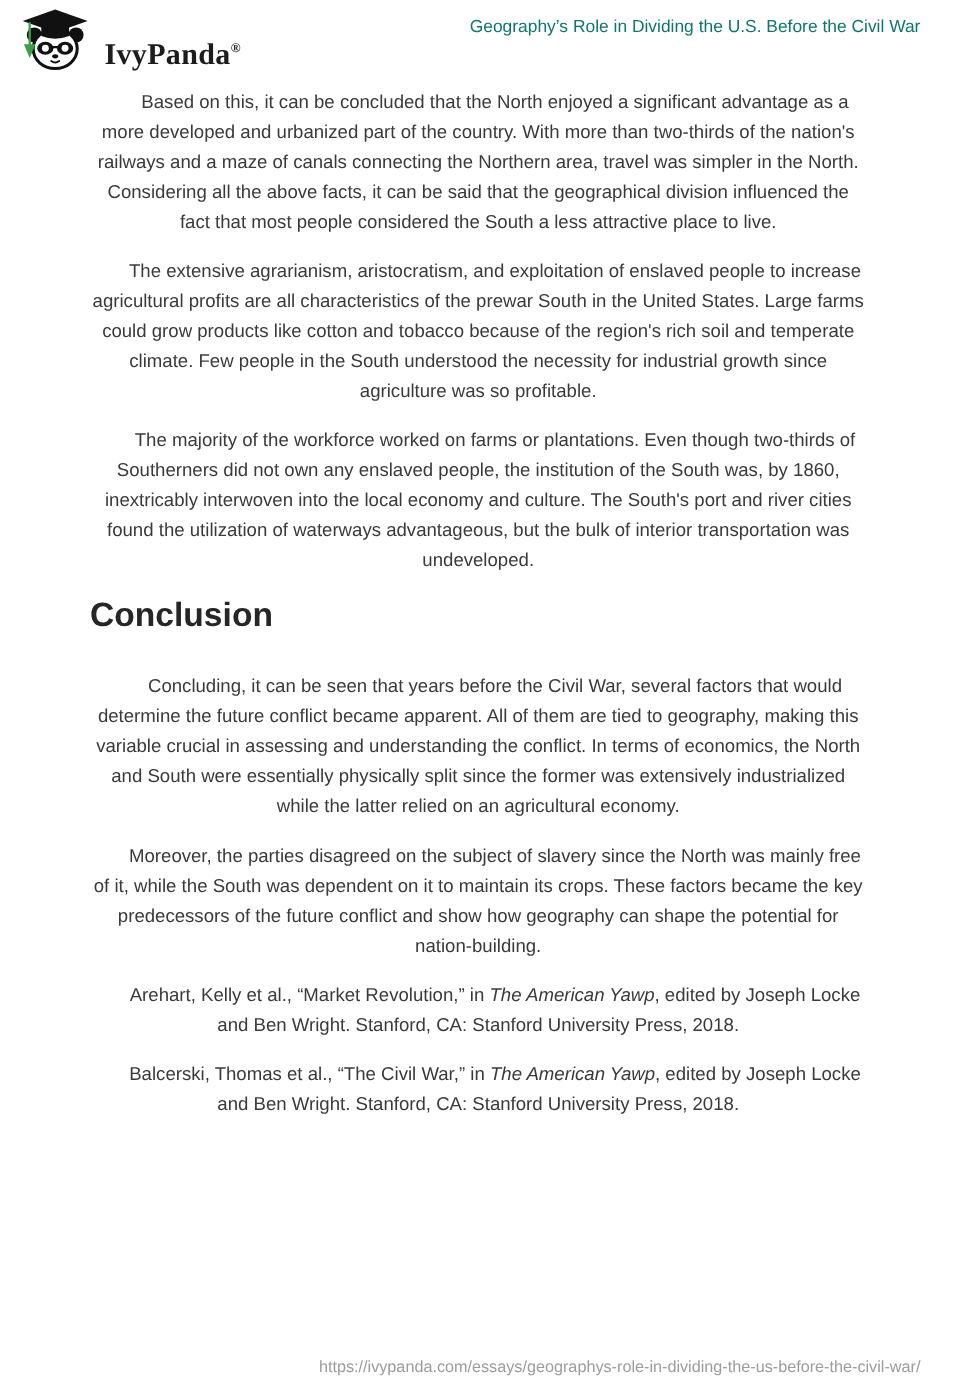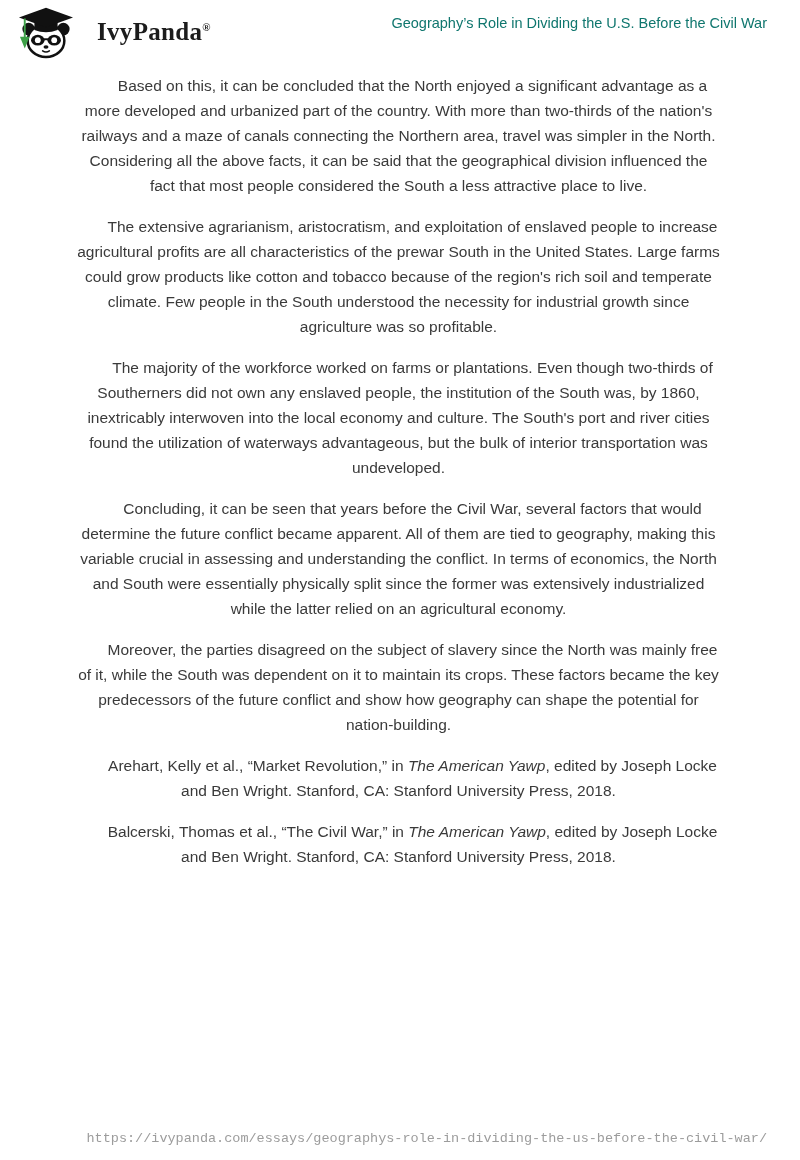--- a/index.html
+++ b/index.html
@@ -10,22 +10,22 @@
     background: #ffffff;
     font-family: "Liberation Sans", sans-serif;
     overflow: hidden;
   }
   
   .header {
     position: absolute;
     top: 4px;
     left: 15px;
     display: flex;
-    align-items: center;
-    gap: 20px;
+    align-items: flex-end;
+    gap: 10px;
   }
   .logo-svg { display: block; }
   .brand {
     font-family: "Liberation Serif", serif;
     font-weight: bold;
     font-size: 25px;
     color: #1c1c1c;
     letter-spacing: 0.3px;
     text-decoration: none;
   }
@@ -63,21 +63,20 @@
   .content em { font-style: italic; }
   
   .footer-url {
     position: absolute;
     top: 1131px;
     right: 33px;
     font-size: 13.5px;
     color: #9c9c9c;
     text-decoration: none;
     white-space: nowrap;
-    font-family: Liberation Mono, monospace;
   }
 </style>
 </head>
 <body>
 
 <div class="page">
 
   <div class="header">
     <span>
       <svg class="logo-svg" width="62" height="56" viewBox="0 0 64 58" xmlns="http://www.w3.org/2000/svg">
@@ -116,20 +115,21 @@
     <a class="brand" href="#"><span>IvyPanda</span><sup>®</sup></a>
   </div>
 
   <div class="doc-title">Geography’s Role in Dividing the U.S. Before the Civil War</div>
 
   <div class="content">
     <p>Based on this, it can be concluded that the North enjoyed a significant advantage as a more developed and urbanized part of the country. With more than two-thirds of the nation's railways and a maze of canals connecting the Northern area, travel was simpler in the North. Considering all the above facts, it can be said that the geographical division influenced the fact that most people considered the South a less attractive place to live.</p>
     <p>The extensive agrarianism, aristocratism, and exploitation of enslaved people to increase agricultural profits are all characteristics of the prewar South in the United States. Large farms could grow products like cotton and tobacco because of the region's rich soil and temperate climate. Few people in the South understood the necessity for industrial growth since agriculture was so profitable.</p>
     <p>The majority of the workforce worked on farms or plantations. Even though two-thirds of Southerners did not own any enslaved people, the institution of the South was, by 1860, inextricably interwoven into the local economy and culture. The South's port and river cities found the utilization of waterways advantageous, but the bulk of interior transportation was undeveloped.</p>
 
+    <h2>Conclusion</h2>
 
     <p>Concluding, it can be seen that years before the Civil War, several factors that would determine the future conflict became apparent. All of them are tied to geography, making this variable crucial in assessing and understanding the conflict. In terms of economics, the North and South were essentially physically split since the former was extensively industrialized while the latter relied on an agricultural economy.</p>
     <p>Moreover, the parties disagreed on the subject of slavery since the North was mainly free of it, while the South was dependent on it to maintain its crops. These factors became the key predecessors of the future conflict and show how geography can shape the potential for nation-building.</p>
 
 
     <p><span>Arehart, Kelly et al., “Market Revolution,” in </span><em>The American Yawp</em><span>, edited by Joseph Locke and Ben Wright. Stanford, CA: Stanford University Press, 2018.</span></p>
     <p><span>Balcerski, Thomas et al., “The Civil War,” in </span><em>The American Yawp</em><span>, edited by Joseph Locke and Ben Wright. Stanford, CA: Stanford University Press, 2018.</span></p>
   </div>
 
   <a class="footer-url" href="#">https://ivypanda.com/essays/geographys-role-in-dividing-the-us-before-the-civil-war/</a>

